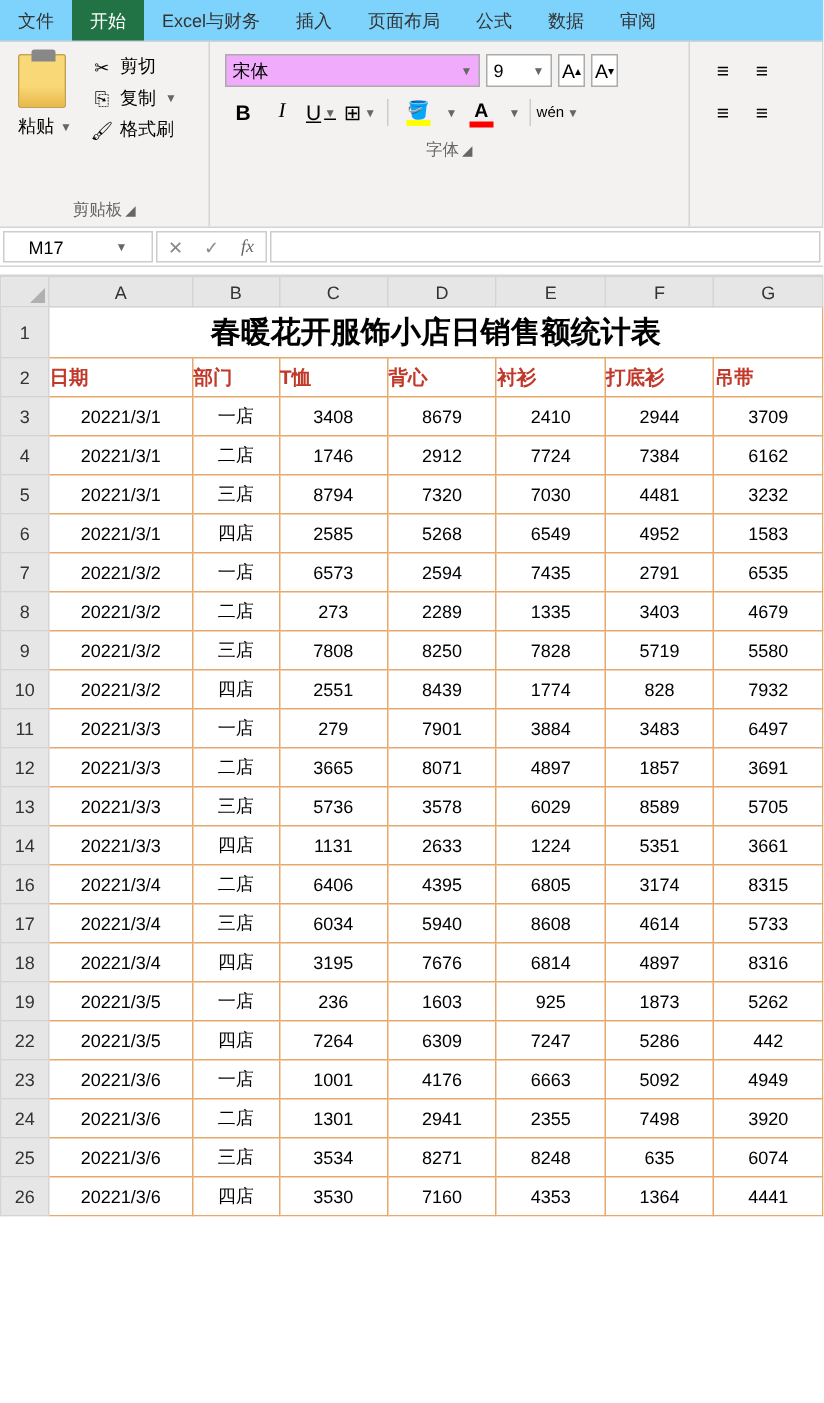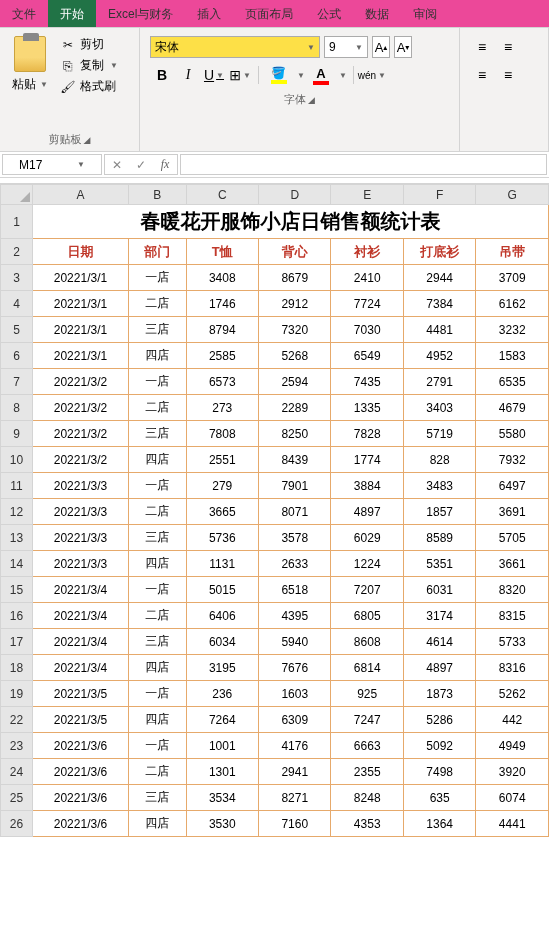--- a/index.html
+++ b/index.html
@@ -1,42 +1,42 @@
 <!DOCTYPE html>
 <html><head>
 <meta charset="utf-8">
 <style>
 * { margin: 0; padding: 0; box-sizing: border-box; }
 body { font-family: "Microsoft YaHei", Arial, sans-serif; font-size: 12px; background: #fff; width: 549px; overflow: hidden; }
 
 
-.ribbon-tabs { display: flex; background: #ec4899; height: 28px; border-bottom: 1px solid #d4d4d4; }
+.ribbon-tabs { display: flex; background: #7dd3fc; height: 28px; border-bottom: 1px solid #d4d4d4; }
 .ribbon-tab { padding: 6px 12px; cursor: pointer; color: #333; }
 .ribbon-tab.active { background: #217346; color: #fff; }
 
 
 .ribbon-body { display: flex; background: #f3f2f1; height: 124px; border-bottom: 1px solid #d4d4d4; }
 .ribbon-group { display: flex; flex-direction: column; border-right: 1px solid #d4d4d4; padding: 4px 6px 2px 6px; }
 .ribbon-group-content { flex: 1; display: flex; align-items: flex-start; }
 .ribbon-group-label { text-align: center; color: #666; font-size: 11px; padding: 2px 0; display: flex; justify-content: center; align-items: center; gap: 2px; }
 .corner-arrow { font-size: 9px; color: #666; }
 
 
-.paste-btn { display: flex; flex-direction: column; align-items: center; padding: 4px 6px; cursor: pointer; }
+.paste-btn { display: flex; flex-direction: column; align-items: flex-start; padding: 4px 6px; cursor: pointer; }
 .paste-icon { width: 32px; height: 36px; background: linear-gradient(#f9d877 60%, #e8b84a); border: 1px solid #c9a23f; border-radius: 2px; position: relative; }
 .paste-icon::before { content: ""; position: absolute; top: -4px; left: 8px; width: 16px; height: 8px; background: #888; border-radius: 2px 2px 0 0; }
 .paste-label { margin-top: 4px; display: flex; align-items: center; gap: 2px; }
 .clip-col { display: flex; flex-direction: column; gap: 4px; margin-left: 6px; padding-top: 4px; }
 .clip-item { display: flex; align-items: center; gap: 4px; cursor: pointer; }
 .small-icon { width: 16px; height: 16px; display: inline-flex; align-items: center; justify-content: center; }
 
 
 .font-group-content { display: flex; flex-direction: column; gap: 6px; padding: 4px; }
 .font-row1 { display: flex; gap: 4px; align-items: center; }
-.font-name { width: 170px; height: 22px; border: 1px solid #ababab; background: #fde047; padding: 0 4px; display: flex; align-items: center; justify-content: space-between; }
+.font-name { width: 170px; height: 22px; border: 1px solid #ababab; background: #f0abfc; padding: 0 4px; display: flex; align-items: center; justify-content: space-between; }
 .font-size { width: 44px; height: 22px; border: 1px solid #ababab; background: #fff; padding: 0 4px; display: flex; align-items: center; justify-content: space-between; }
 .size-btn { width: 18px; height: 22px; border: 1px solid #ababab; background: #fff; display: flex; align-items: center; justify-content: center; cursor: pointer; font-size: 13px; }
 .font-row2 { display: flex; gap: 2px; align-items: center; }
 .fmt-btn { width: 24px; height: 22px; display: flex; align-items: center; justify-content: center; cursor: pointer; font-size: 14px; }
 .sep { width: 1px; height: 18px; background: #ccc; margin: 0 4px; }
 .color-btn { width: 28px; height: 22px; display: flex; flex-direction: column; align-items: center; justify-content: center; cursor: pointer; position: relative; }
 .color-bar { width: 16px; height: 4px; }
 .dd { font-size: 8px; color: #666; margin-left: 2px; }
 
 
@@ -55,21 +55,21 @@
 .sheet { display: table; border-collapse: collapse; width: 100%; }
 .sheet-cell, .col-hdr, .row-hdr, .corner-hdr { display: table-cell; border: 1px solid #d4d4d4; vertical-align: middle; }
 .col-hdr, .row-hdr, .corner-hdr { background: #e6e6e6; text-align: center; color: #333; font-size: 12px; }
 .corner-hdr { width: 30px; height: 20px; position: relative; }
 .corner-hdr::after { content: ""; position: absolute; right: 2px; bottom: 2px; border-style: solid; border-width: 0 0 10px 10px; border-color: transparent transparent #b0b0b0 transparent; }
 .col-hdr { height: 20px; }
 .row-hdr { width: 30px; text-align: center; height: 26px; }
 
 .data-cell { border: 1px solid #e6a96b; text-align: center; font-size: 12px; padding: 3px 2px; height: 26px; }
 .title-cell { font-family: Liberation Sans, sans-serif; font-size: 20px; font-weight: bold; text-align: center; border: 1px solid #e6a96b; height: 34px; }
-.header-cell { color: #c0392b; font-weight: bold; border: 1px solid #e6a96b; text-align: center; font-size: 13px; height: 26px; margin-left: 38px; }
+.header-cell { color: #c0392b; font-weight: bold; border: 1px solid #e6a96b; font-size: 13px; height: 26px; margin-left: 38px; }
 </style>
 </head>
 <body>
 
 <div class="ribbon-tabs" id="ribbon-tabs">
     <div class="ribbon-tab">文件</div>
     <div class="ribbon-tab active">开始</div>
     <div class="ribbon-tab">Excel与财务</div>
     <div class="ribbon-tab">插入</div>
     <div class="ribbon-tab">页面布局</div>
@@ -330,30 +330,20 @@
           <td class="row-hdr">14</td>
           <td class="data-cell">20221/3/3</td>
           <td class="data-cell">四店</td>
           <td class="data-cell">1131</td>
           <td class="data-cell">2633</td>
           <td class="data-cell">1224</td>
           <td class="data-cell">5351</td>
           <td class="data-cell">3661</td>
         </tr>
         <tr>
-          <td class="row-hdr">15</td>
-          <td class="data-cell">20221/3/4</td>
-          <td class="data-cell">一店</td>
-          <td class="data-cell">5015</td>
-          <td class="data-cell">6518</td>
-          <td class="data-cell">7207</td>
-          <td class="data-cell">6031</td>
-          <td class="data-cell">8320</td>
-        </tr>
-        <tr>
           <td class="row-hdr">16</td>
           <td class="data-cell">20221/3/4</td>
           <td class="data-cell">二店</td>
           <td class="data-cell">6406</td>
           <td class="data-cell">4395</td>
           <td class="data-cell">6805</td>
           <td class="data-cell">3174</td>
           <td class="data-cell">8315</td>
         </tr>
         <tr>

